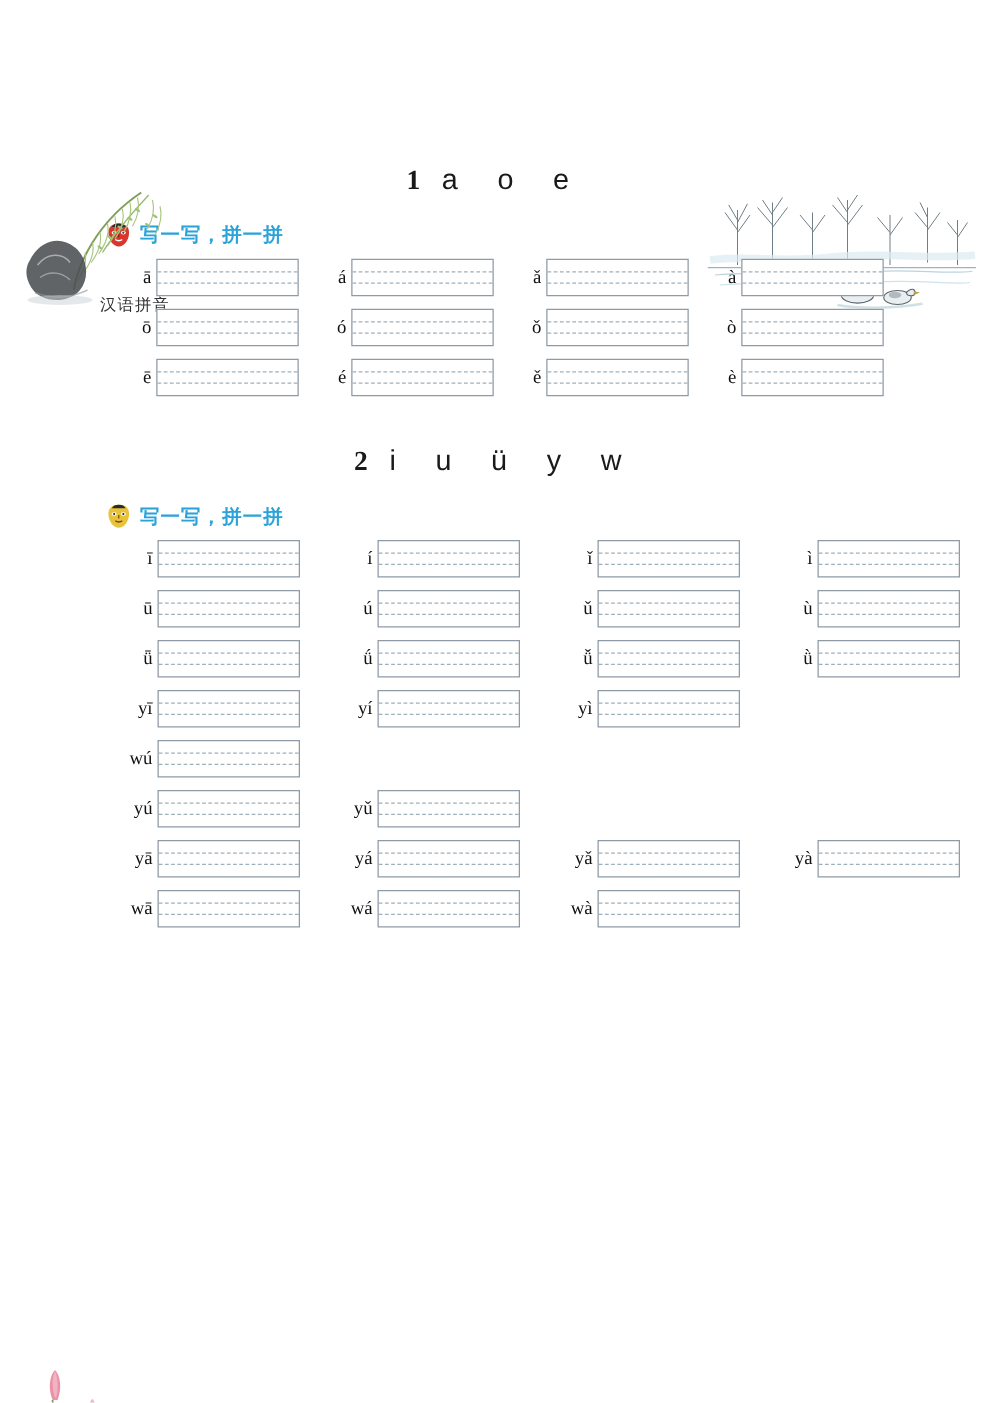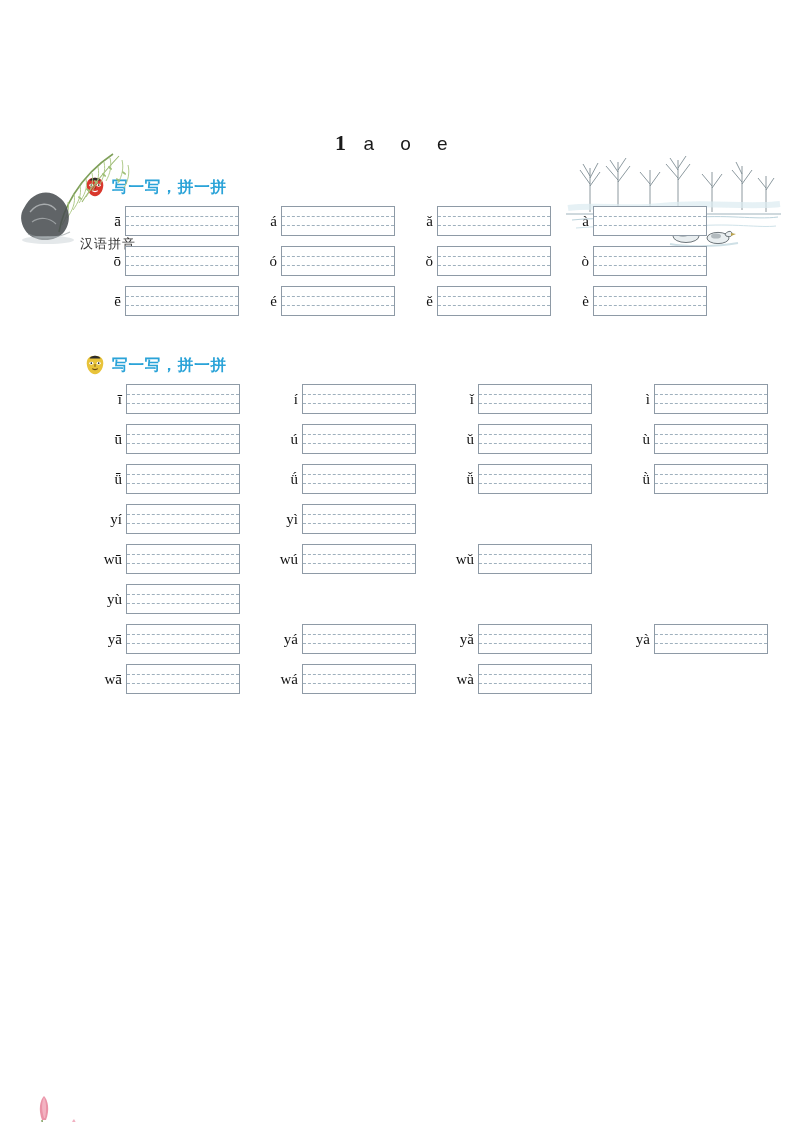--- a/index.html
+++ b/index.html
@@ -52,21 +52,21 @@
     letter-spacing: 0.06em;
     color: #1a1a1a;
   }
   .lesson-title .num {
     font-weight: bold;
     font-family: "Liberation Serif", serif;
     margin-right: 16px;
   }
   .lesson-title .letters {
     font-family: "Liberation Sans", sans-serif;
-    font-size: 19px;
+    font-size: 23px;
     letter-spacing: 0.55em;
   }
 
   
   .section-head {
     display: flex;
     align-items: flex-end;
     margin-left: 84px;
     margin-top: 20px;
     margin-bottom: 6px;
@@ -314,20 +314,23 @@
           <div class="box">
               <div class="ln l1"></div>
               <div class="ln l2"></div>
             </div>
         </div>
       </div>
     </div>
   </div>
 
   <div style="margin-top:38px;">
+    <div class="lesson-title">
+      <span class="num">2</span><span class="letters">i u ü y w</span>
+    </div>
 
     <div class="section-head">
       <svg class="mask-icon" viewBox="0 0 24 24">
         <path d="M12 2 C6 2 3 5 3 10 C3 16 7 22 12 22 C17 22 21 16 21 10 C21 5 18 2 12 2 Z" fill="#e8c33a"></path>
         <path d="M12 2 C9 2 7 3 6 5 L18 5 C17 3 15 2 12 2 Z" fill="#2b2b2b"></path>
         <ellipse cx="8" cy="10" rx="2.2" ry="1.6" fill="#ffffff"></ellipse>
         <ellipse cx="16" cy="10" rx="2.2" ry="1.6" fill="#ffffff"></ellipse>
         <circle cx="8" cy="10" r="0.9" fill="#1a1a1a"></circle>
         <circle cx="16" cy="10" r="0.9" fill="#1a1a1a"></circle>
         <path d="M9 16 C10.5 17.4 13.5 17.4 15 16" stroke="#6b4a10" stroke-width="1.2" fill="none"></path>
@@ -426,62 +429,62 @@
           <span class="syl">ǜ</span>
           <div class="box">
               <div class="ln l1"></div>
               <div class="ln l2"></div>
             </div>
         </div>
       </div>
 
       <div class="row">
         <div class="cellwrap">
+          <span class="syl">yī</span>
+          <div class="box">
+              <div class="ln l1"></div>
+              <div class="ln l2"></div>
+            </div>
+        </div>
+        <div class="cellwrap">
           <span class="syl">yí</span>
           <div class="box">
               <div class="ln l1"></div>
               <div class="ln l2"></div>
             </div>
         </div>
         <div class="cellwrap">
           <span class="syl">yì</span>
           <div class="box">
               <div class="ln l1"></div>
               <div class="ln l2"></div>
             </div>
         </div>
       </div>
 
       <div class="row">
         <div class="cellwrap">
-          <span class="syl">wū</span>
-          <div class="box">
-              <div class="ln l1"></div>
-              <div class="ln l2"></div>
-            </div>
-        </div>
-        <div class="cellwrap">
           <span class="syl">wú</span>
           <div class="box">
               <div class="ln l1"></div>
               <div class="ln l2"></div>
             </div>
         </div>
-        <div class="cellwrap">
-          <span class="syl">wǔ</span>
-          <div class="box">
-              <div class="ln l1"></div>
-              <div class="ln l2"></div>
-            </div>
-        </div>
-      </div>
-
-      <div class="row">
-        <div class="cellwrap">
-          <span class="syl">yù</span>
+      </div>
+
+      <div class="row">
+        <div class="cellwrap">
+          <span class="syl">yú</span>
+          <div class="box">
+              <div class="ln l1"></div>
+              <div class="ln l2"></div>
+            </div>
+        </div>
+        <div class="cellwrap">
+          <span class="syl">yǔ</span>
           <div class="box">
               <div class="ln l1"></div>
               <div class="ln l2"></div>
             </div>
         </div>
       </div>
 
       <div class="row">
         <div class="cellwrap">
           <span class="syl">yā</span>

